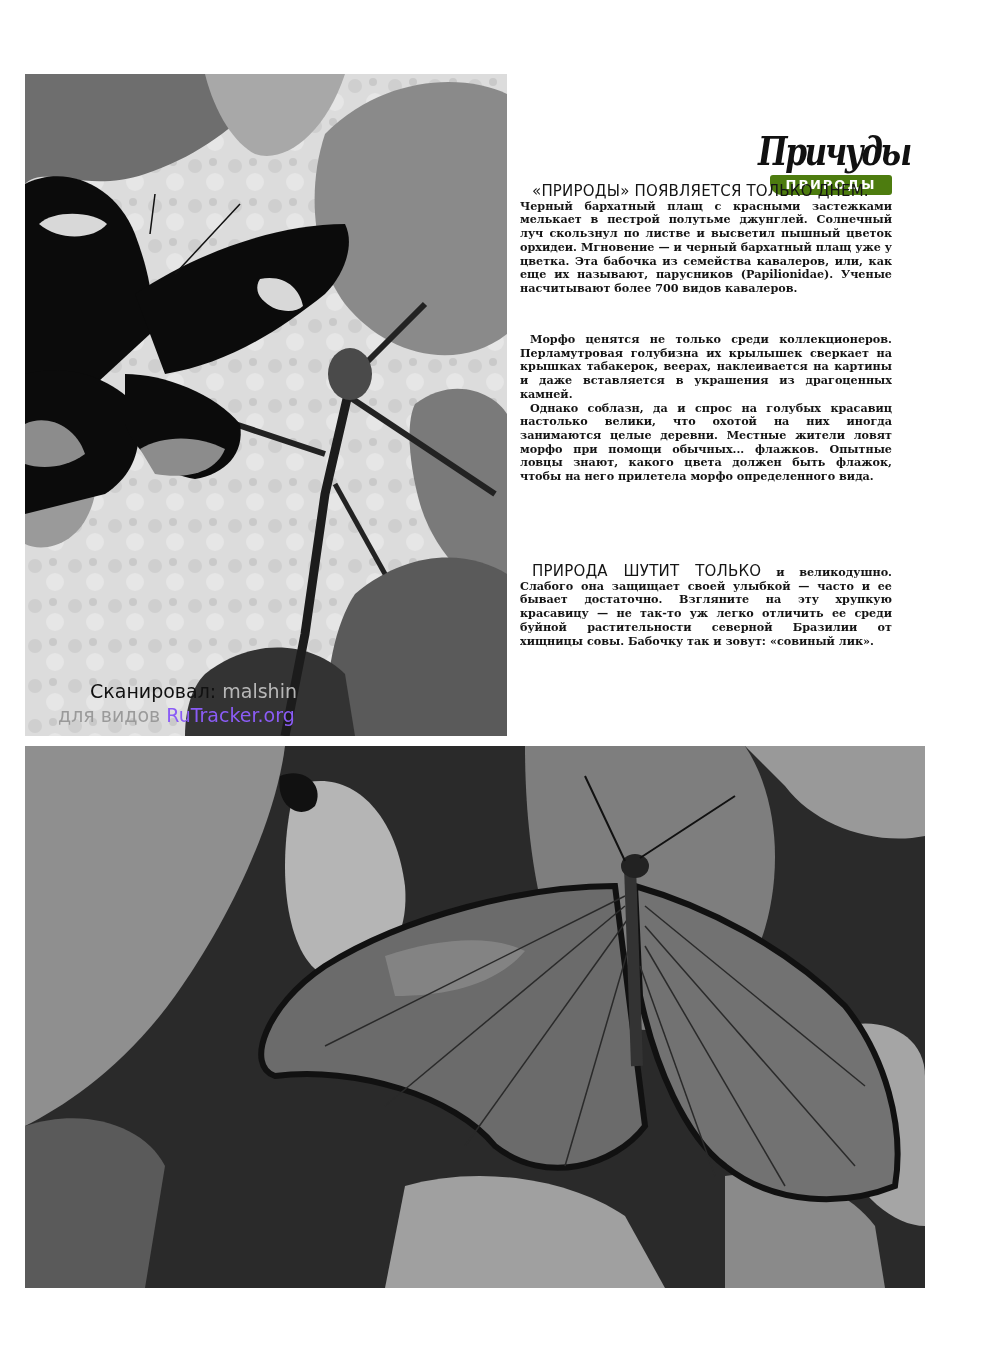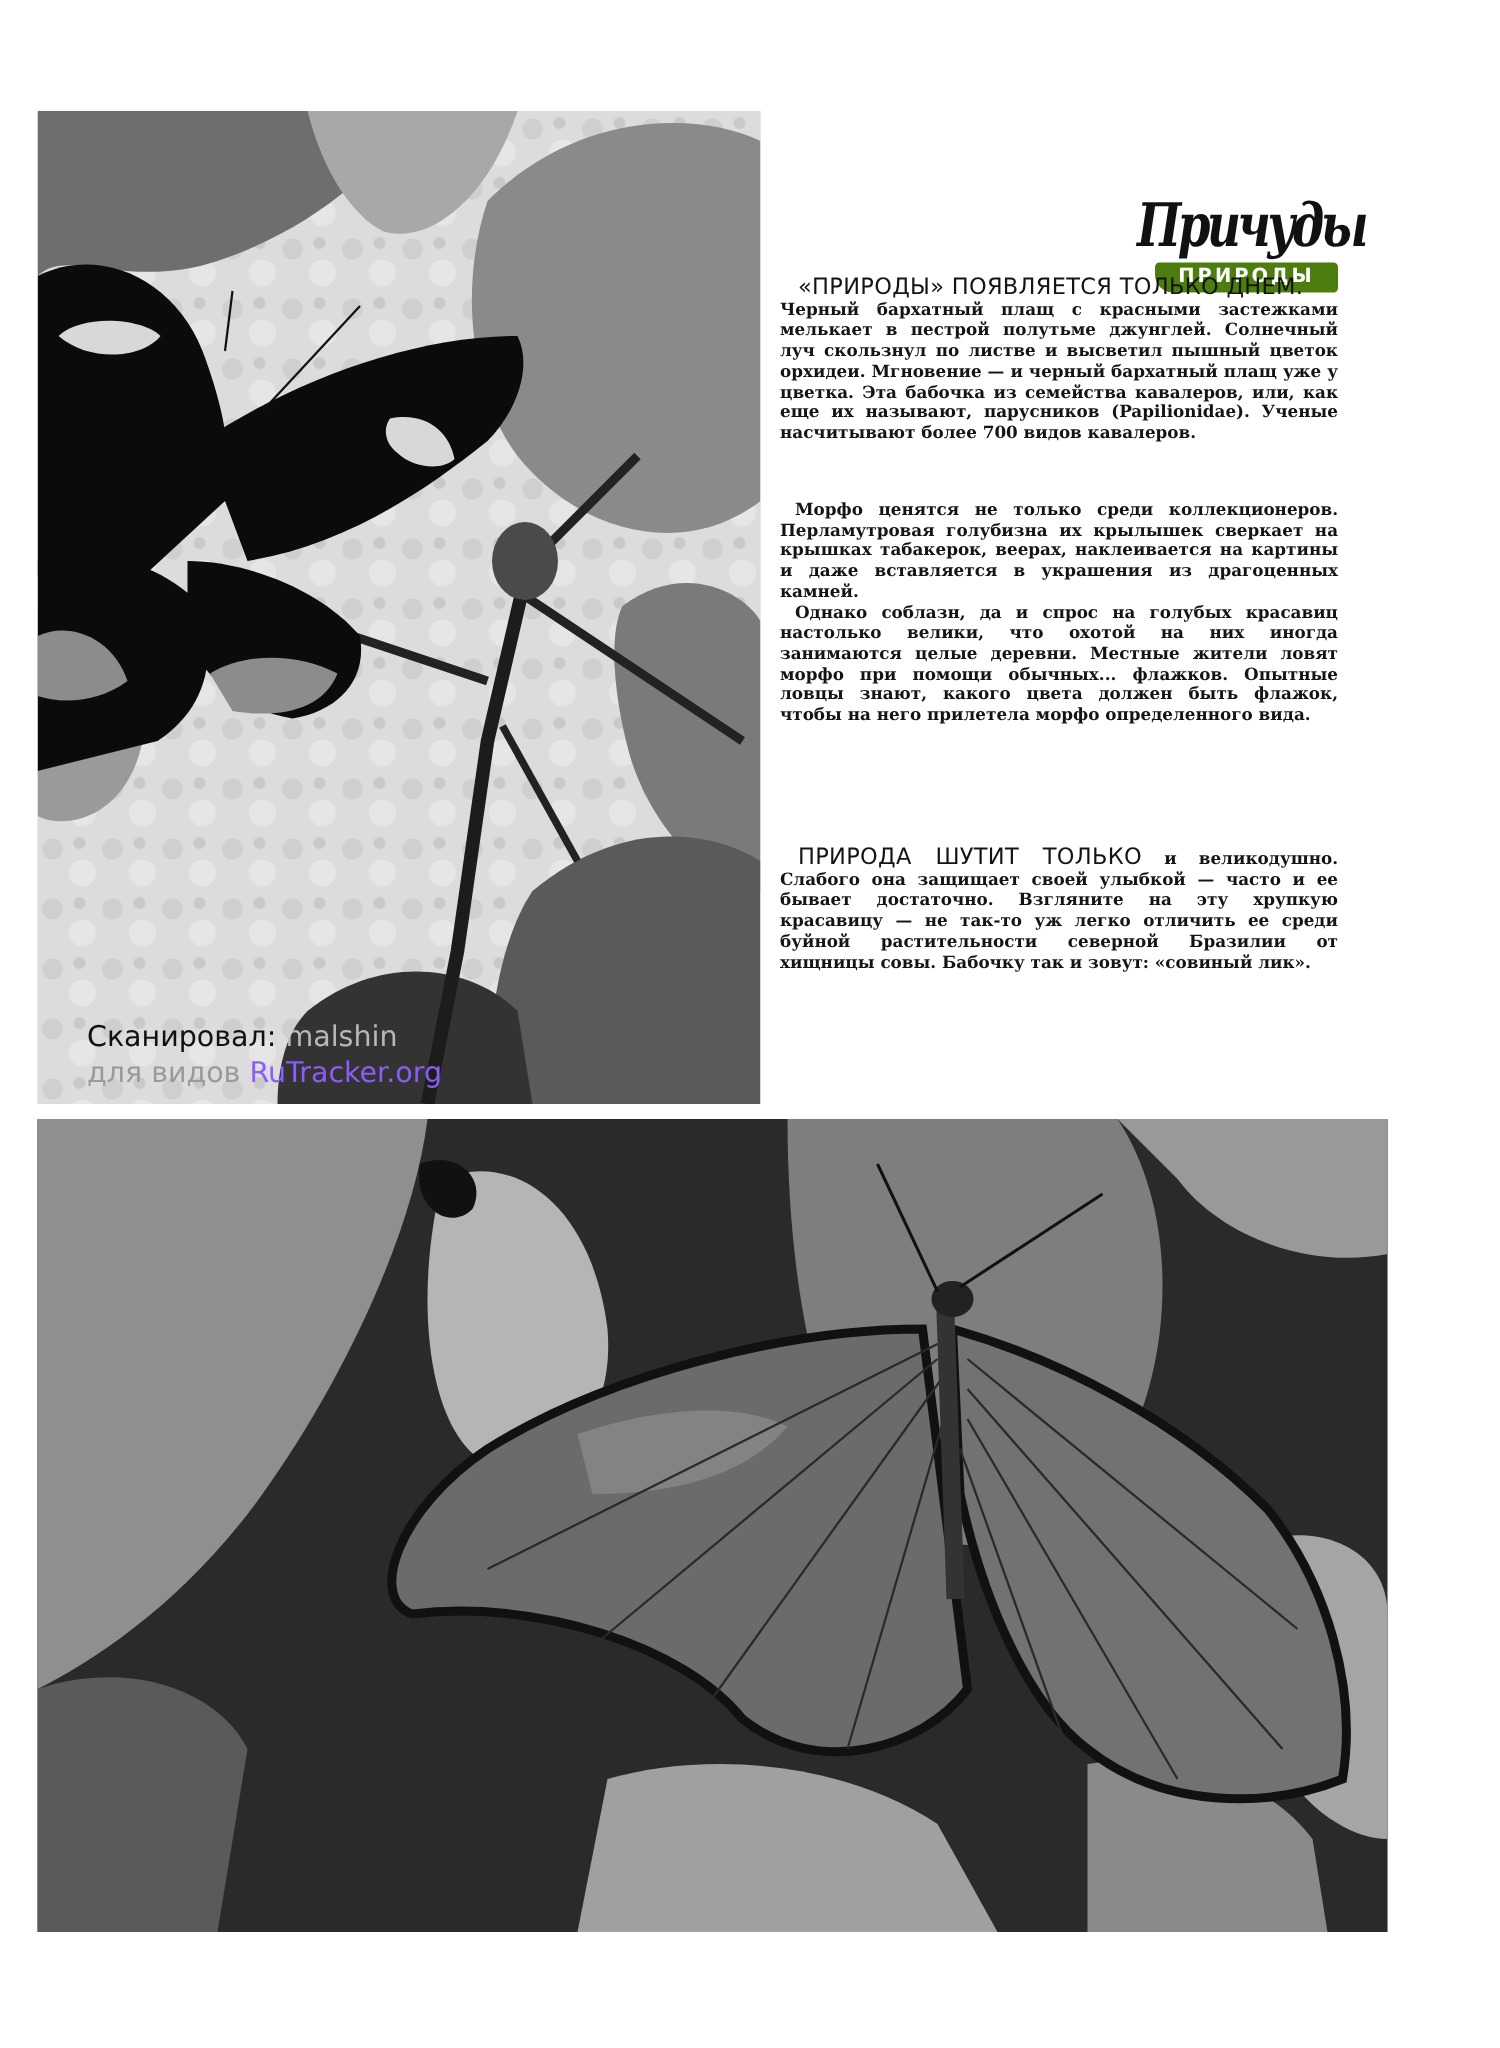--- a/index.html
+++ b/index.html
@@ -6,21 +6,21 @@
   body {
     width: 1000px; height: 1365px; background: #ffffff; position: relative;
     overflow: hidden; font-family: "DejaVu Serif", serif; color: #141414;
   }
   .photo { position: absolute; overflow: hidden; background: #9a9a9a; }
   #photo-top { left: 25px; top: 74px; width: 482px; height: 662px; background: #d8d8d8; }
   #photo-bottom { left: 25px; top: 746px; width: 900px; height: 542px; background: #3a3a3a; }
   .photo svg { position: absolute; left: 0; top: 0; width: 100%; height: 100%; }
 
   .watermark { position: absolute; left: 58px; top: 679px; font-family: "DejaVu Sans", sans-serif; font-size: 19px; line-height: 24px; }
-  .watermark .line1 { color: #111; }
+  .watermark .line1 { color: #111; margin-left: 32px; }
   .watermark .line1 .nick { color: #cfcfcf; opacity: 0.85; }
   .watermark .line2 { color: #9a9a9a; }
   .watermark .line2 .site { color: #8b5cf6; }
 
   
   .rubric { position: absolute; left: 756px; top: 96px; width: 138px; height: 64px; margin-top: 37px; }
   .rubric .script {
     position: absolute; left: 2px; top: -6px; font-family: "DejaVu Serif", serif;
     font-size: 40px; font-weight: bold; letter-spacing: -3px; color: #111; transform: scaleX(0.78); transform-origin: left top;
     font-style: italic;

